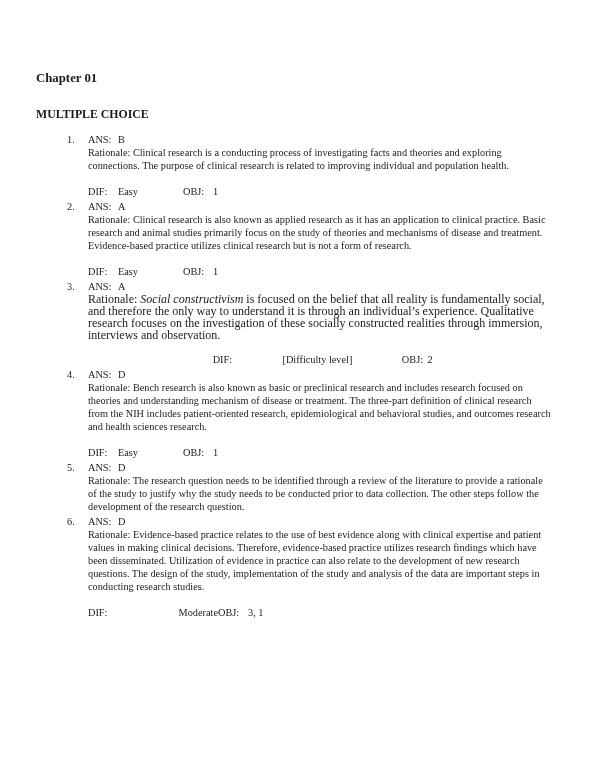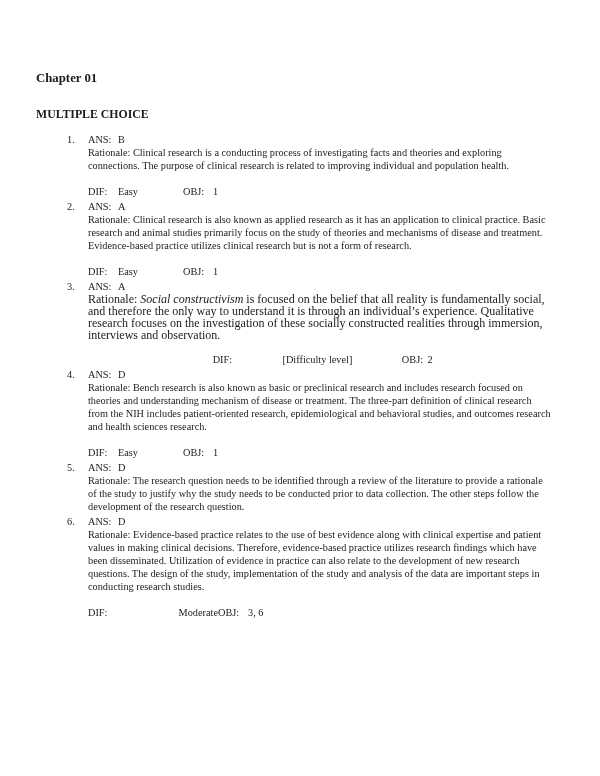--- a/index.html
+++ b/index.html
@@ -90,17 +90,17 @@
     <div class="qa-item">
       <span class="item-num">5.</span>
       <div class="ans-line"><span class="flabel">ANS:</span><span>D</span></div>
       <div class="rationale"><span>Rationale: The research question needs to be identified through a review of the literature to provide a rationale of the study to justify why the study needs to be conducted prior to data collection. The other steps follow the development of the research question.</span><em></em><span></span></div>
     </div>
 
     <div class="qa-item obj-mid">
       <span class="item-num">6.</span>
       <div class="ans-line"><span class="flabel">ANS:</span><span>D</span></div>
       <div class="rationale"><span>Rationale: Evidence-based practice relates to the use of best evidence along with clinical expertise and patient values in making clinical decisions. Therefore, evidence-based practice utilizes research findings which have been disseminated. Utilization of evidence in practice can also relate to the development of new research questions. The design of the study, implementation of the study and analysis of the data are important steps in conducting research studies.</span><em></em><span></span></div>
-      <div class="dif-row"><span class="flabel">DIF:</span><span class="dif-value">Moderate</span><span class="flabel">OBJ:</span><span>3, 6</span></div>
+      <div class="dif-row"><span class="flabel">DIF:</span><span class="dif-value">Moderate</span><span class="flabel">OBJ:</span><span>3, 1</span></div>
     </div>
 
   </div>
 </div>
 
 </body></html>

